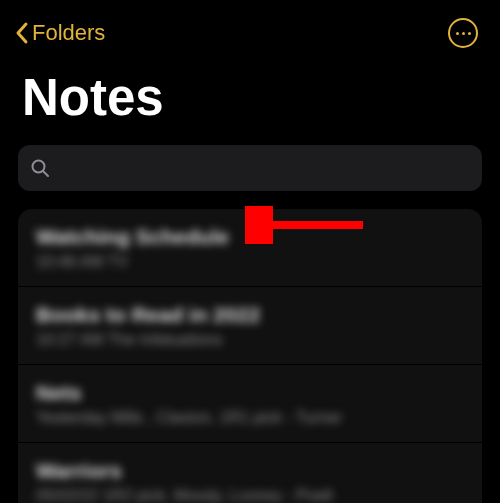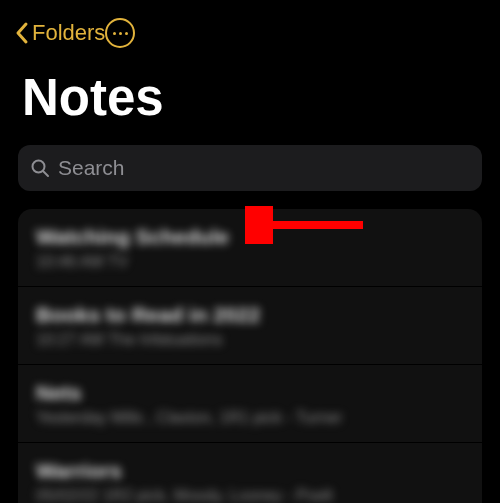--- a/index.html
+++ b/index.html
@@ -7,20 +7,21 @@
       width: 500px;
       height: 503px;
       background: #000;
       font-family: -apple-system, BlinkMacSystemFont, "Segoe UI", sans-serif;
       overflow: hidden;
       position: relative;
     }
     .header {
       display: flex;
       align-items: center;
+      justify-content: space-between;
       padding: 18px 22px 10px 14px;
     }
     .back {
       display: flex;
       align-items: center;
       color: #e2b33c;
       font-size: 22px;
       gap: 2px;
       cursor: pointer;
     }
@@ -115,21 +116,20 @@
   </div>
 </div>
 
 <div class="title">Notes</div>
 
 <div class="search">
   <svg width="20" height="20" viewBox="0 0 20 20">
     <circle cx="8.5" cy="8.5" r="6" fill="none" stroke="#8e8e93" stroke-width="2"></circle>
     <line x1="13" y1="13" x2="18" y2="18" stroke="#8e8e93" stroke-width="2" stroke-linecap="round"></line>
   </svg>
-  <span>Search</span>
 </div>
 
 <div class="list">
   <div class="note">
     <div class="note-title">Watching Schedule</div>
     <div class="note-sub">10:46 AM  TV</div>
   </div>
   <div class="note">
     <div class="note-title">Books to Read in 2022</div>
     <div class="note-sub">10:27 AM  The Infatuations</div>

